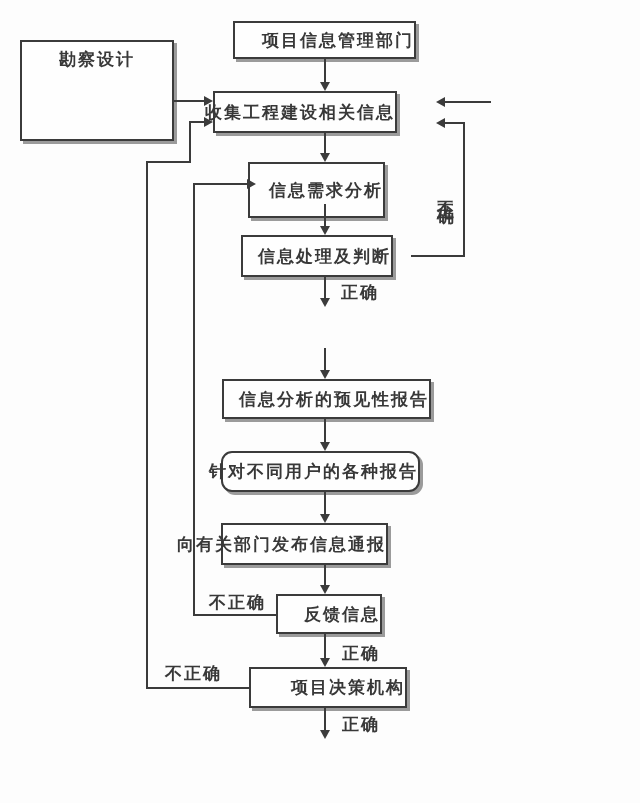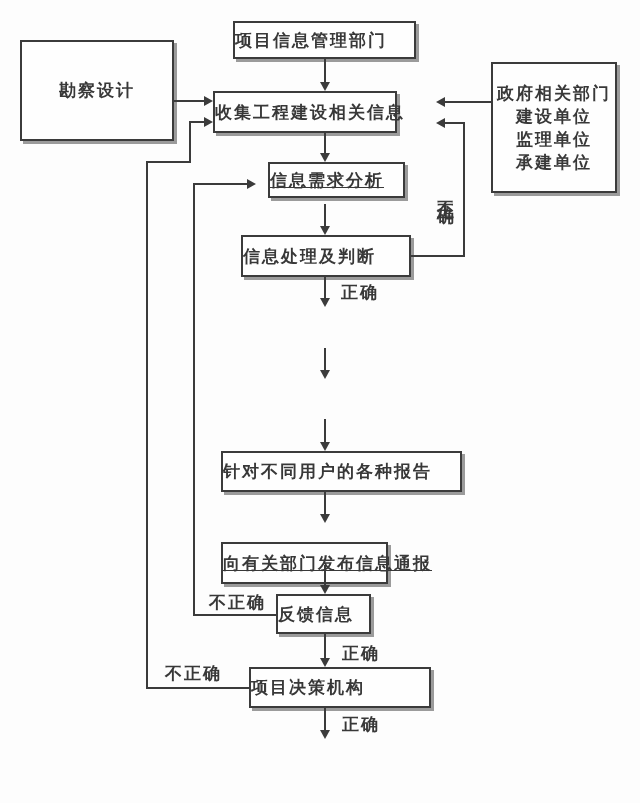--- a/index.html
+++ b/index.html
@@ -12,25 +12,25 @@
   #canvas{
     position:relative;width:640px;height:803px;background:#fdfdfd;
     font-family:"Liberation Serif","DejaVu Serif",serif;
     color:var(--txt);
   }
   .box{
     position:absolute;box-sizing:border-box;
     background:var(--boxbg);
     border:2px solid var(--ln);
     box-shadow:3px 3px 0 var(--shadow);
-    display:flex;align-items:center;justify-content:flex-start;
+    display:flex;align-items:center;justify-content:flex-end;
     font-size:17px;font-weight:bold;letter-spacing:2px;
     text-align:center;white-space:nowrap;
   }
-  .box.multi{flex-direction:column;justify-content:center;padding:6px 4px;}
+  .box.multi{flex-direction:column;justify-content:space-between;padding:6px 4px;}
   .v{position:absolute;width:2px;background:var(--ln);}
   .h{position:absolute;height:2px;background:var(--ln);}
   .tri{position:absolute;width:0;height:0;}
   .tri-down{border-left:5px solid transparent;border-right:5px solid transparent;border-top:9px solid var(--ln);}
   .tri-right{border-top:5px solid transparent;border-bottom:5px solid transparent;border-left:9px solid var(--ln);}
   .tri-left{border-top:5px solid transparent;border-bottom:5px solid transparent;border-right:9px solid var(--ln);}
   .lbl{
     position:absolute;font-size:17px;font-weight:bold;letter-spacing:2px;
     color:var(--txt);white-space:nowrap;
   }
@@ -44,54 +44,51 @@
 <div id="canvas">
 
   <div class="box" style="left:233px;top:21px;width:183px;height:38px;">
     <span>项目信息管理部门</span>
   </div>
 
   <div class="box multi" style="left:20px;top:40px;width:154px;height:101px;">
     <span>勘察设计</span>
   </div>
 
-  <div class="box multi" style="left:491px;top:62px;width:126px;height:131px;">
-    <span>政府相关部门</span>
-    <span>建设单位</span>
-    <span>监理单位</span>
-    <span>承建单位</span>
-  </div>
 
   <div class="box" style="left:213px;top:91px;width:184px;height:42px;">
     <span>收集工程建设相关信息</span>
   </div>
 
-  <div class="box" style="left:268px;top:162px;width:137px;height:36px;text-decoration:underline;">
+  <div class="box" style="left:248px;top:162px;width:137px;height:56px;">
     <span>信息需求分析</span>
   </div>
 
-  <div class="box" style="left:241px;top:235px;width:170px;height:42px;">
+  <div class="box" style="left:241px;top:235px;width:152px;height:42px;">
     <span>信息处理及判断</span>
   </div>
 
 
+  <div class="box" style="left:222px;top:379px;width:209px;height:40px;">
+    <span>信息分析的预见性报告</span>
+  </div>
 
-  <div class="box" style="left:221px;top:451px;width:241px;height:41px;">
+  <div class="box" style="left:221px;top:451px;width:199px;height:41px;border-radius:11px;">
     <span>针对不同用户的各种报告</span>
   </div>
 
-  <div class="box" style="left:221px;top:542px;width:167px;height:42px;text-decoration:underline;">
+  <div class="box" style="left:221px;top:523px;width:167px;height:42px;">
     <span>向有关部门发布信息通报</span>
   </div>
 
-  <div class="box" style="left:276px;top:594px;width:95px;height:40px;">
+  <div class="box" style="left:276px;top:594px;width:106px;height:40px;">
     <span>反馈信息</span>
   </div>
 
-  <div class="box" style="left:249px;top:667px;width:182px;height:41px;">
+  <div class="box" style="left:249px;top:667px;width:158px;height:41px;">
     <span>项目决策机构</span>
   </div>
 
 
   <div class="v" style="left:324px;top:59px;height:23px;"></div>
   <div class="tri tri-down" style="left:320px;top:82px;"></div>
 
   <div class="v" style="left:324px;top:133px;height:20px;"></div>
   <div class="tri tri-down" style="left:320px;top:153px;"></div>
 

